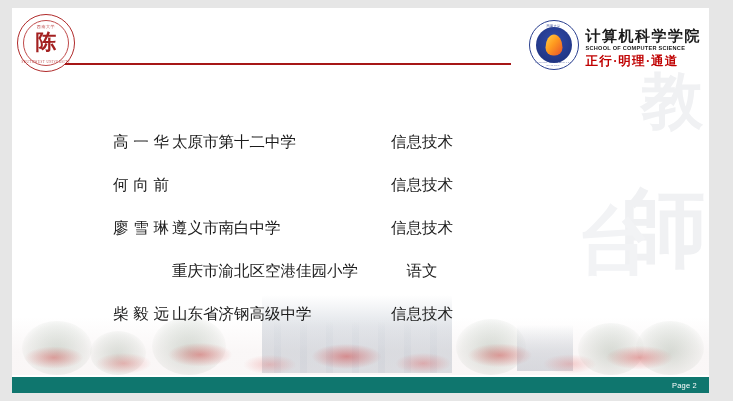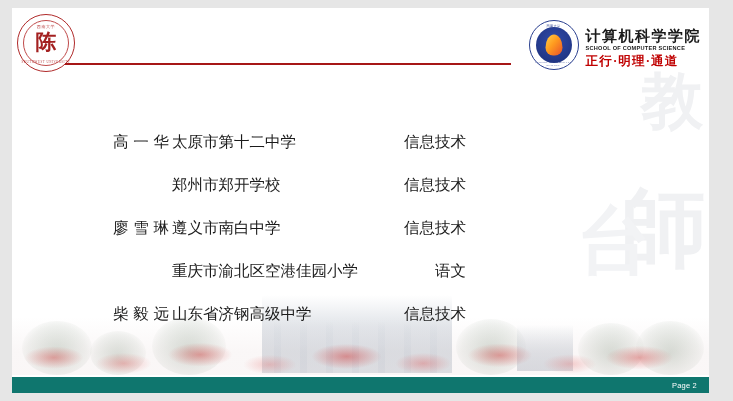--- a/index.html
+++ b/index.html
@@ -240,21 +240,21 @@
     text-align-last: justify;
   }
   .c-school {
     position: absolute;
     left: 160px;
   }
   .c-subject {
     position: absolute;
     left: 366px;
     width: 88px;
-    text-align: right;
+    text-align: center;
   }
 
   
   #footer-bar {
     position: absolute;
     left: 0;
     bottom: 0;
     width: 697px;
     height: 16px;
     background: #0f766e;
@@ -327,21 +327,21 @@
 
     <div id="roster">
 
       <div class="roster-row">
         <span class="c-name">高一华</span>
         <span class="c-school">太原市第十二中学</span>
         <span class="c-subject">信息技术</span>
       </div>
 
       <div class="roster-row">
-        <span class="c-school">郑州市郑开学校</span>
+        <span class="c-name">何向前</span>
         <span class="c-subject">信息技术</span>
       </div>
 
       <div class="roster-row">
         <span class="c-name">廖雪琳</span>
         <span class="c-school">遵义市南白中学</span>
         <span class="c-subject">信息技术</span>
       </div>
 
       <div class="roster-row">

